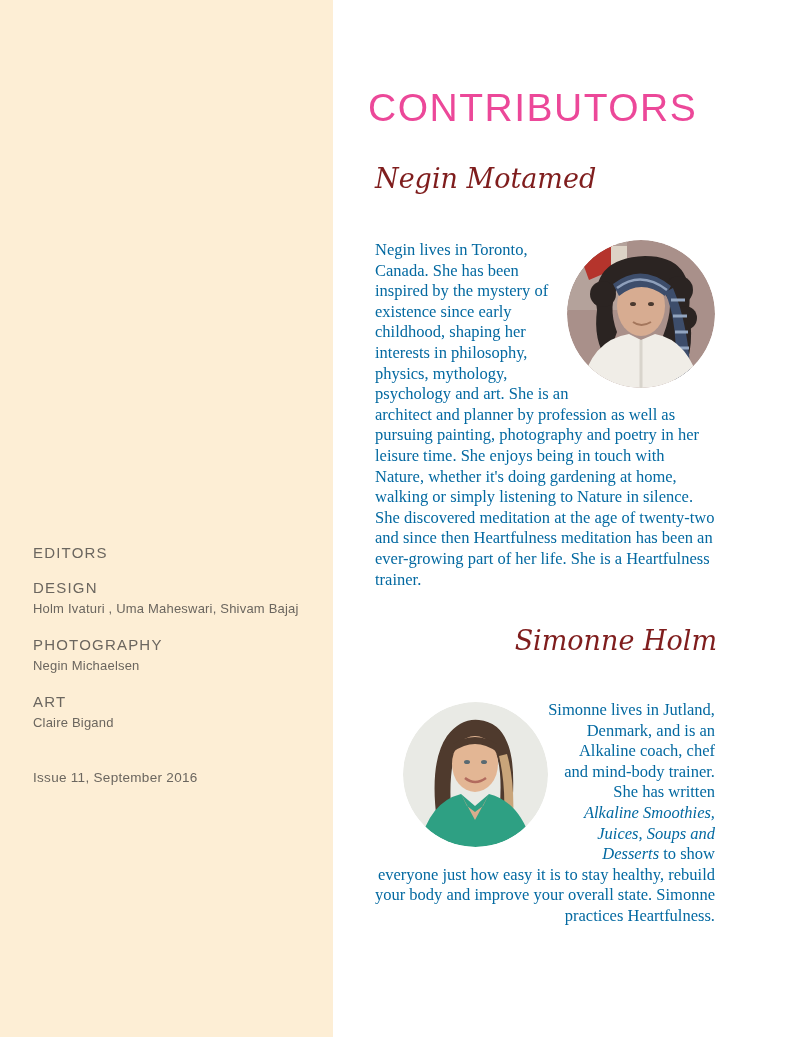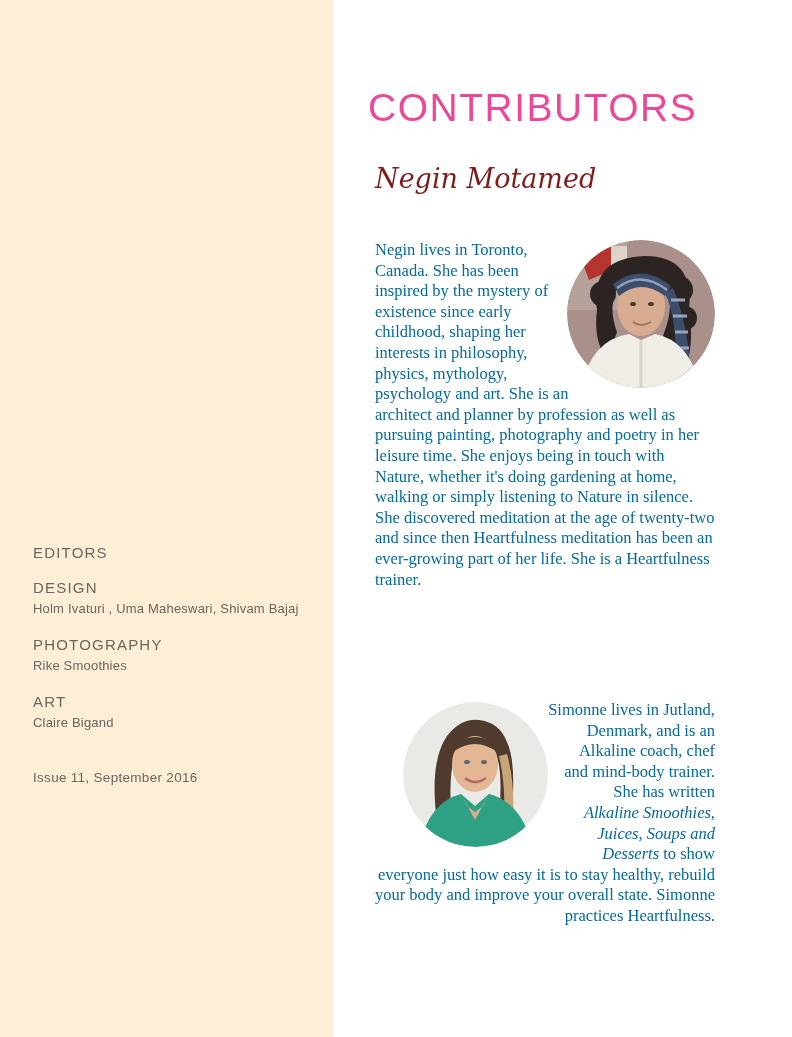--- a/index.html
+++ b/index.html
@@ -103,21 +103,21 @@
 <aside class="sidebar">
   <div class="credit-section">
     <div class="credit-heading">EDITORS</div>
   </div>
   <div class="credit-section">
     <div class="credit-heading">DESIGN</div>
     <div class="credit-names">Holm Ivaturi , Uma Maheswari, Shivam Bajaj</div>
   </div>
   <div class="credit-section">
     <div class="credit-heading">PHOTOGRAPHY</div>
-    <div class="credit-names">Rike Smoothies</div>
+    <div class="credit-names">Negin Michaelsen</div>
   </div>
   <div class="credit-section">
     <div class="credit-heading">ART</div>
     <div class="credit-names">Claire Bigand</div>
   </div>
   <div class="issue-line">Issue 11, September 2016</div>
 </aside>
 
 <main class="main">
 
@@ -152,20 +152,21 @@
           <path d="M74,100 L74,148" stroke="#d8d4cc" stroke-width="3"></path>
           <ellipse cx="66" cy="64" rx="3" ry="2" fill="#4a3a30"></ellipse>
           <ellipse cx="84" cy="64" rx="3" ry="2" fill="#4a3a30"></ellipse>
           <path d="M66,82 Q74,88 84,82" stroke="#a4765c" stroke-width="2" fill="none"></path>
         </g>
       </svg>
     </div>
     <span>Negin lives in Toronto, Canada. She has been inspired by the mystery of existence since early childhood, shaping her interests in philosophy, physics, mythology, psychology and art. She is an architect and planner by profession as well as pursuing painting, photography and poetry in her leisure time.  She enjoys being in touch with Nature, whether it's doing gardening at home, walking or simply listening to Nature in silence. She discovered meditation at the age of twenty-two and since then Heartfulness meditation has been an ever-growing part of her life. She is a Heartfulness trainer.</span>
   </div>
 
+  <h2 class="contrib-name simonne">Simonne Holm</h2>
 
   <div class="bio simonne">
     <div class="photo-float left">
       <svg viewBox="0 0 145 145" xmlns="http://www.w3.org/2000/svg">
         <defs>
             <clipPath id="simclip">
               <circle cx="72.5" cy="72.5" r="72.5"></circle>
             </clipPath>
           </defs>
         <g clip-path="url(#simclip)">

